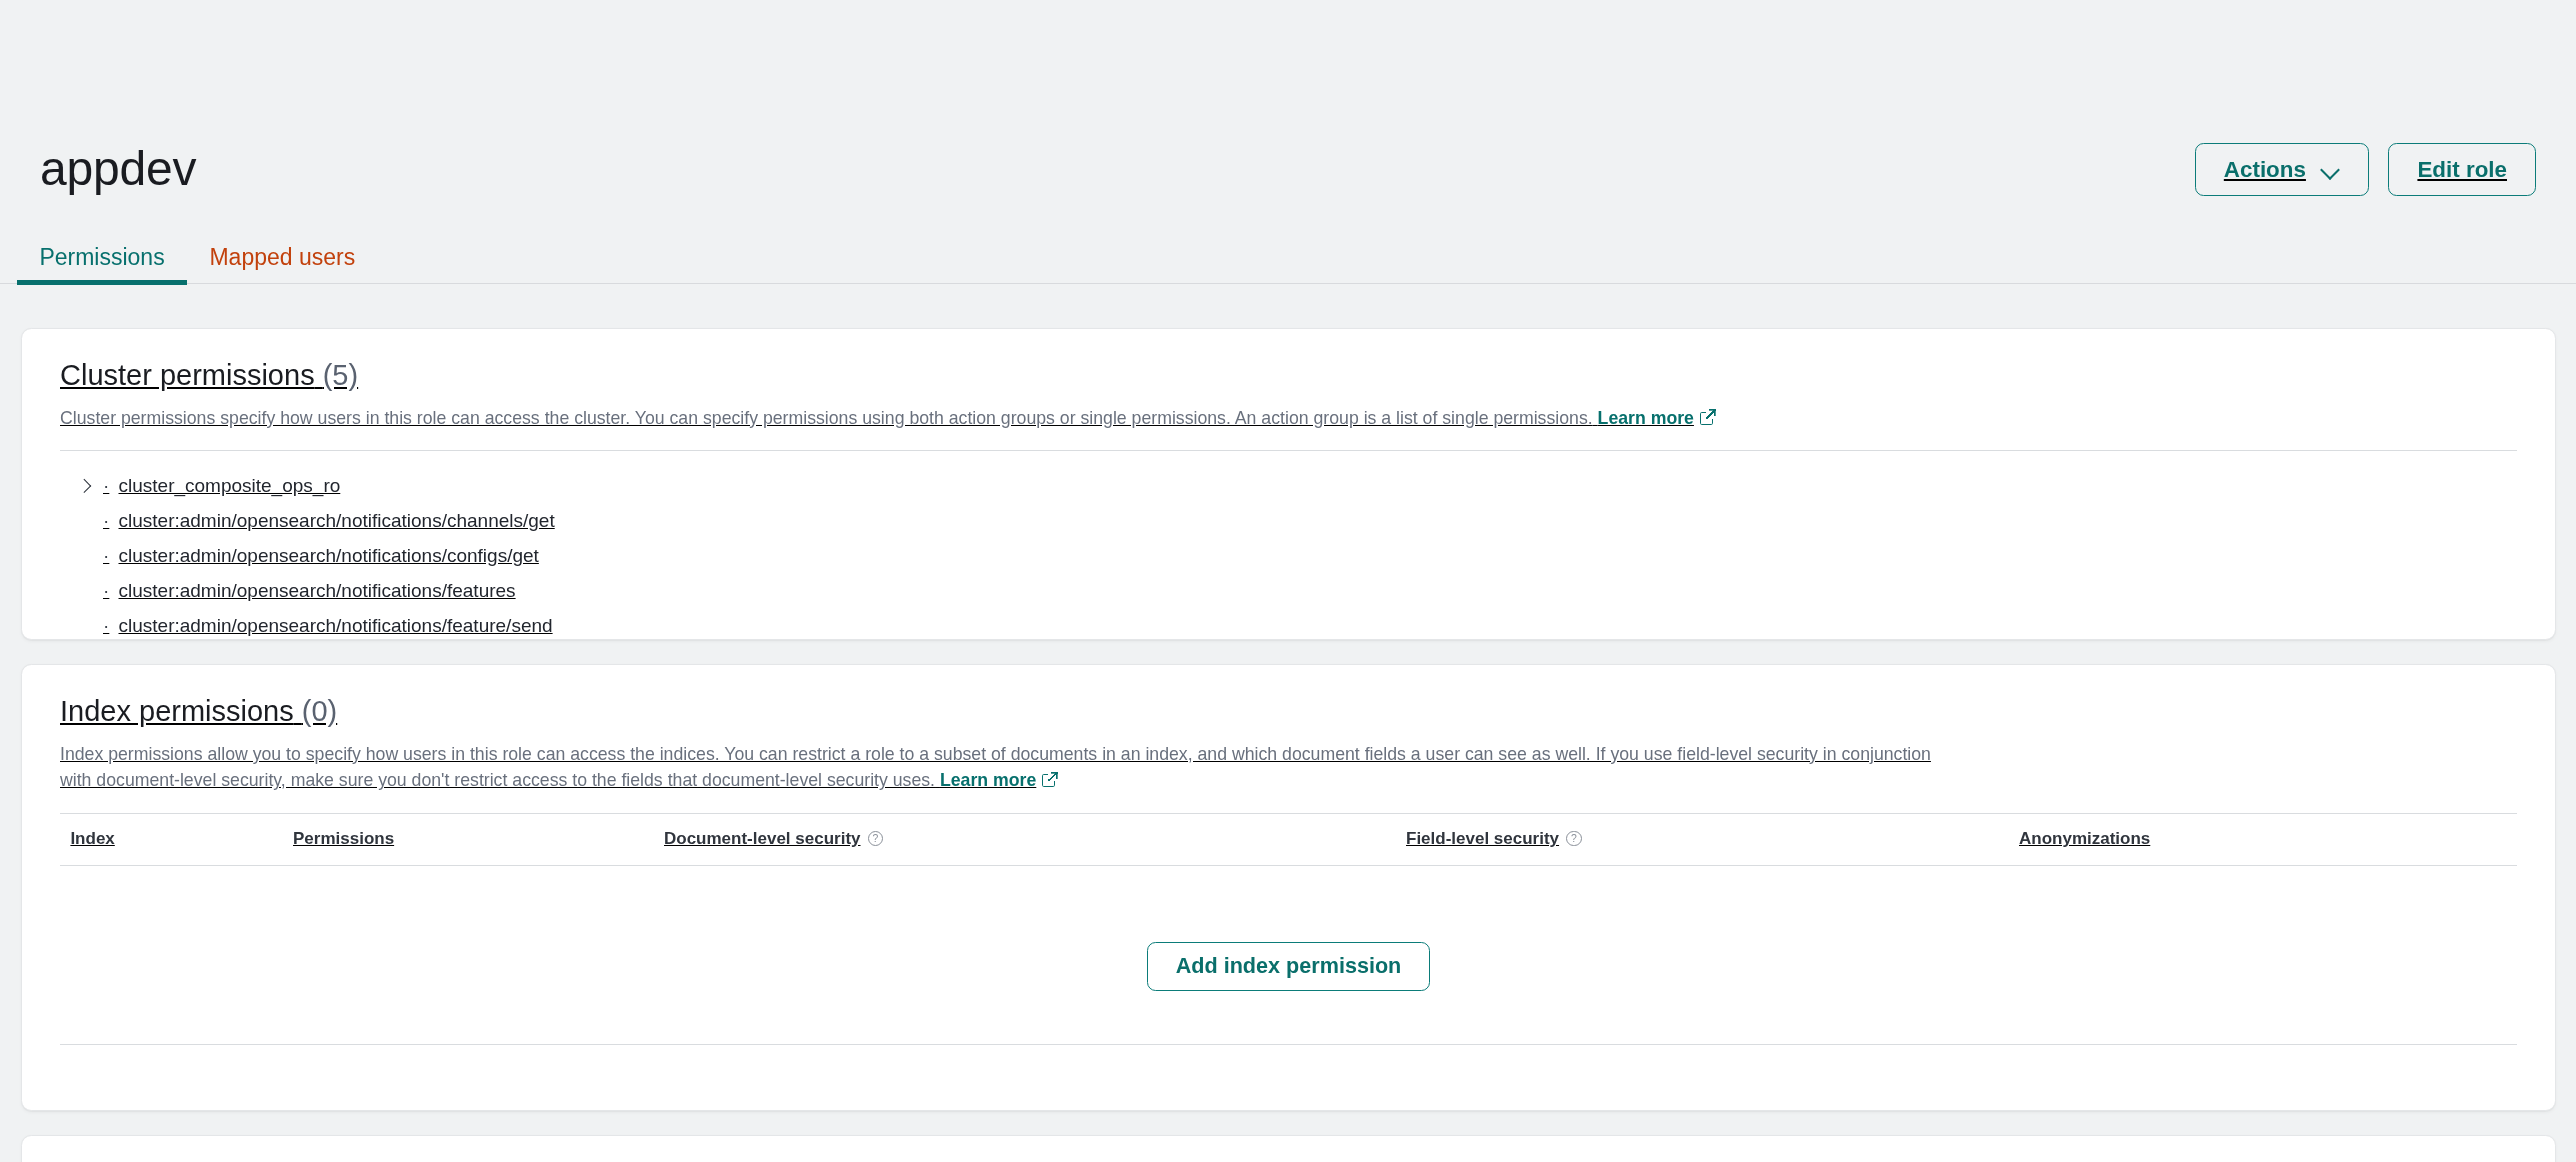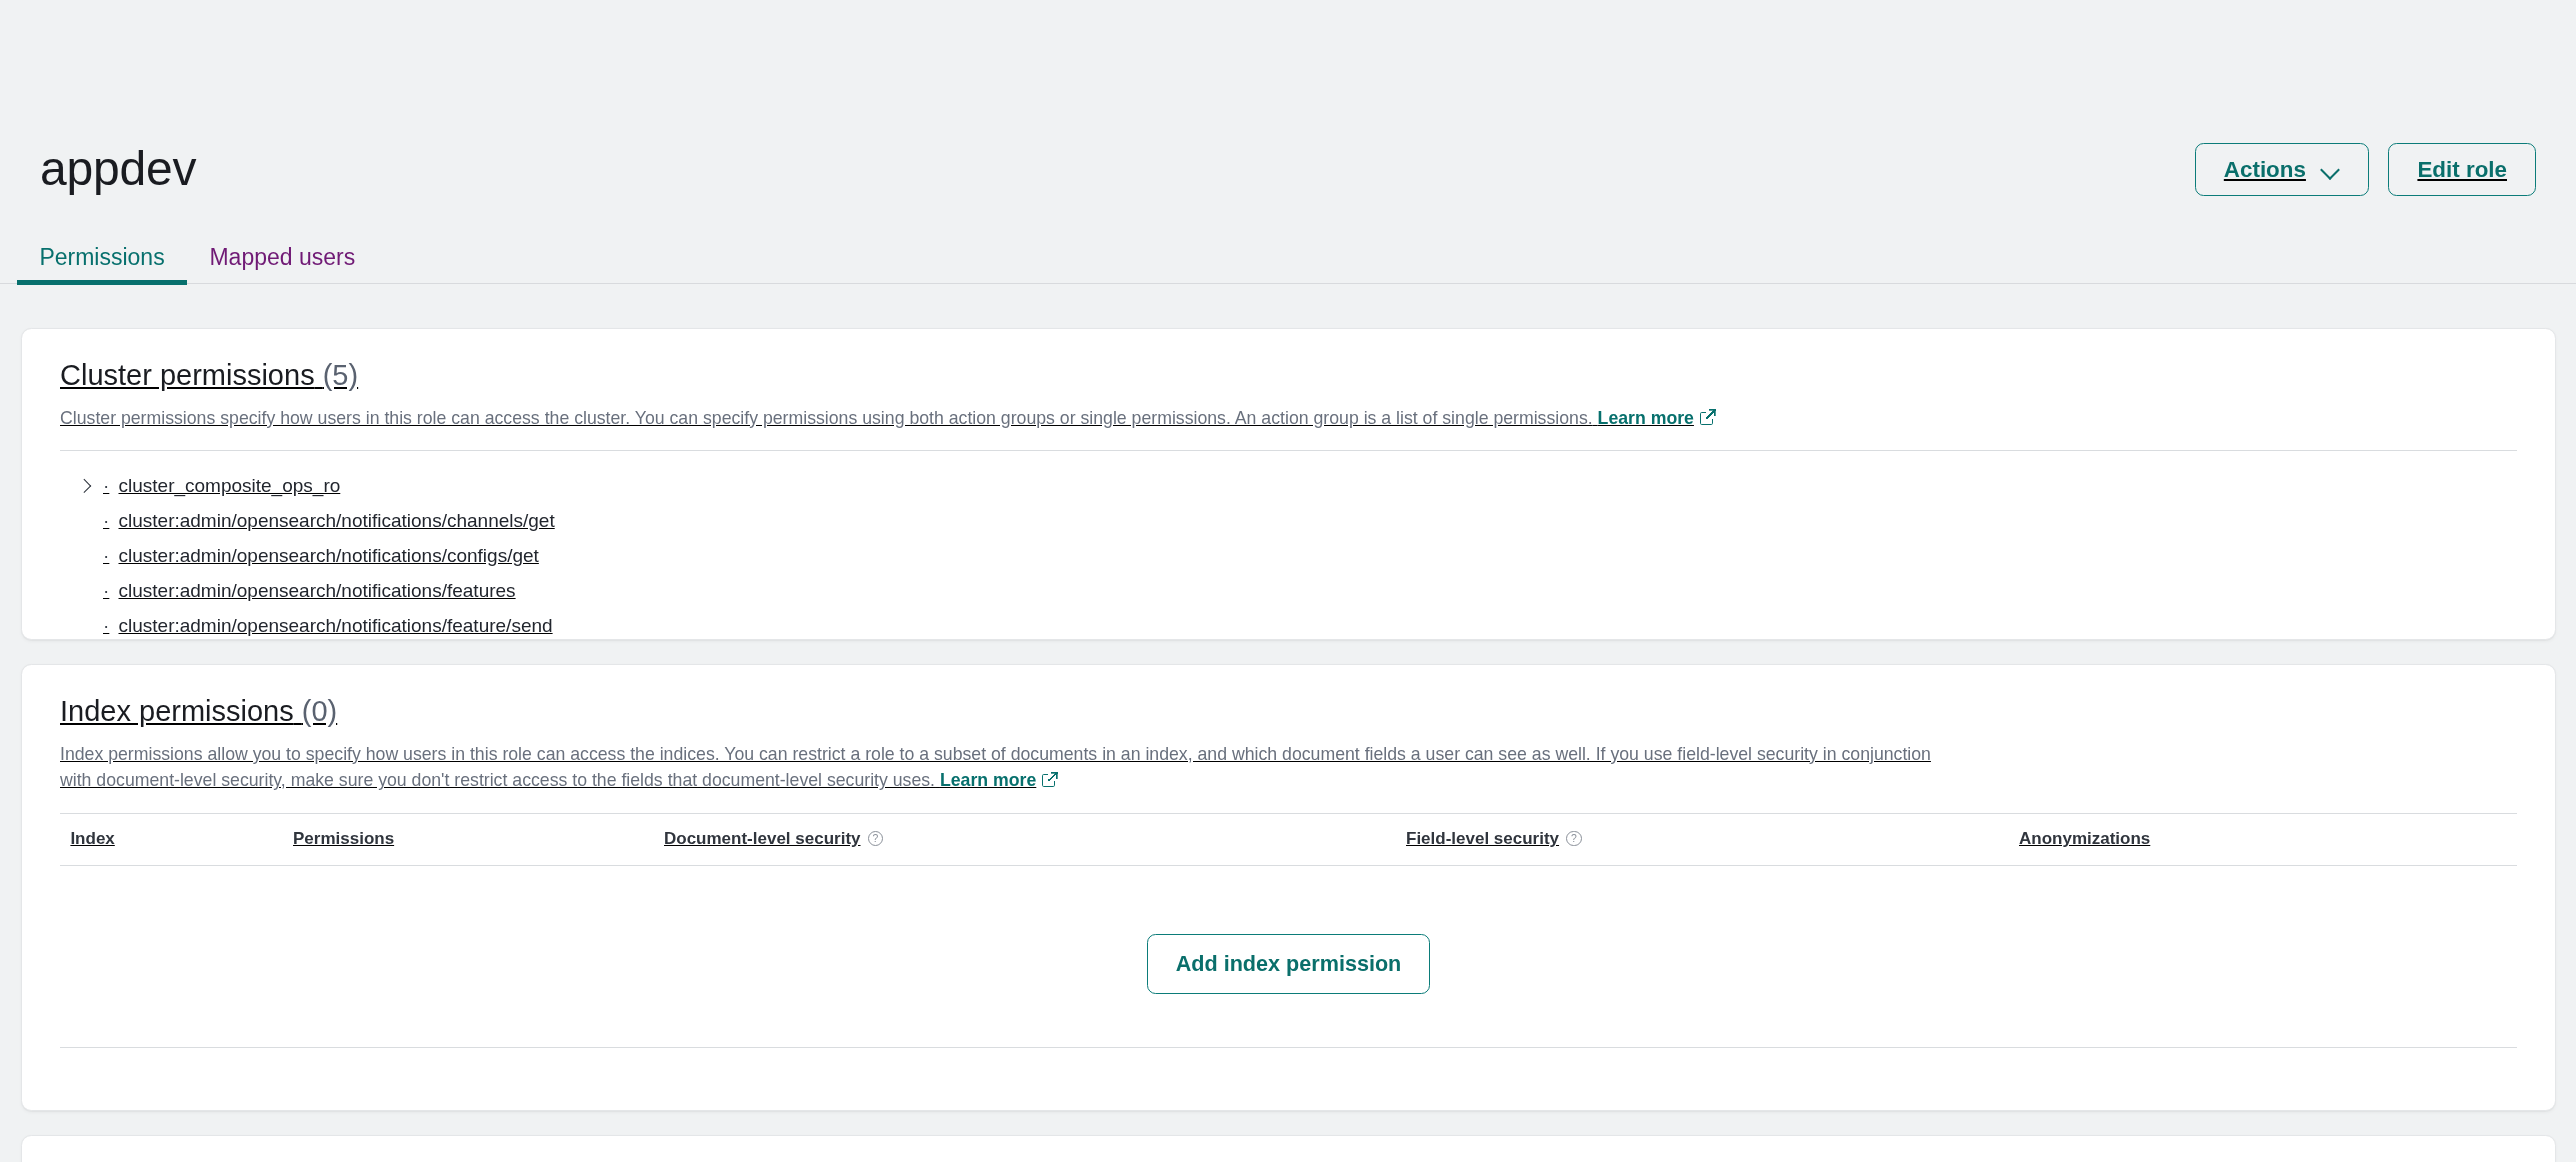--- a/index.html
+++ b/index.html
@@ -83,21 +83,21 @@
     top: 231px;
     left: 0; right: 0;
     height: 53px;
     padding: 0 17px;
     display: flex;
     align-items: flex-end;
     border-bottom: 1.7px solid #d8dadd;
   }
   .tab {
     font-size: 23px;
-    color: #701a75;
+    color: #c2410c;
     padding: 0 22.4px 14px 22.4px;
     cursor: pointer;
     position: relative;
     line-height: 1;
     font-family: "Liberation Sans", sans-serif;
     background: none;
     border: none;
   }
   .tab.active { color: #07706d; }
   .tab.active::after {
@@ -256,29 +256,29 @@
   .empty-state {
     text-align: center;
     padding: 48px 0 53px 0;
   }
   .empty-title {
     font-size: 25px;
     color: #1a1c21;
     font-weight: 400;
   }
   .empty-btn {
-    margin-top: 20px;
+    margin-top: 28px;
     background: #fff;
     border: 1.4px solid #0b7c79;
     border-radius: 8.6px;
     color: #0a6f6b;
     font-size: 21.6px;
     font-weight: 700;
     padding: 0 28px;
-    height: 60px;
+    height: 49px;
     display: inline-flex;
     align-items: center;
     cursor: pointer;
     font-family: "Liberation Sans", sans-serif;
   }
   .bottom-divider {
     height: 0.9px;
     background: #d9dcdf;
     margin: 0 38px;
   }

